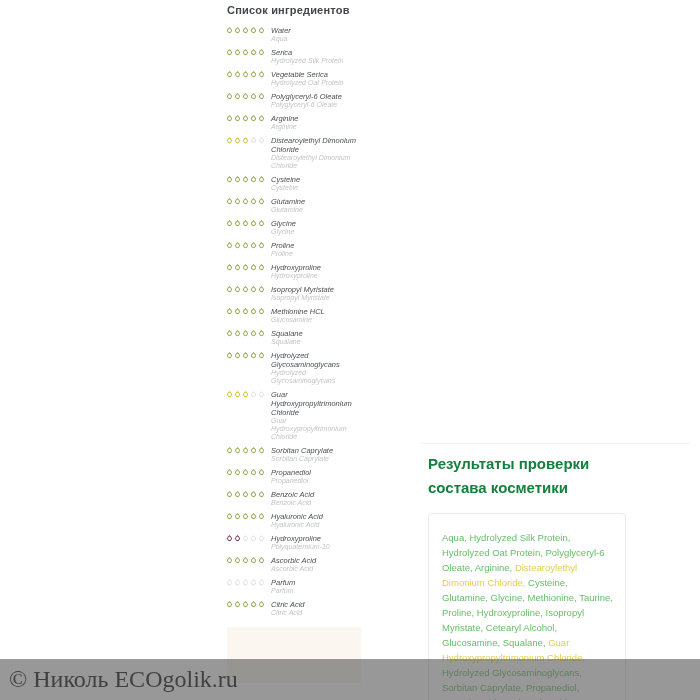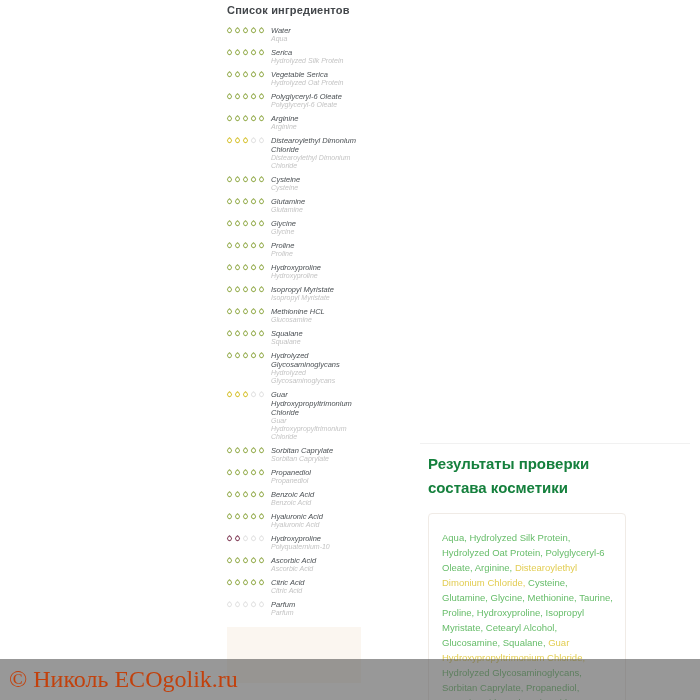--- a/index.html
+++ b/index.html
@@ -28,21 +28,21 @@
   .results-card { margin-top:13px; border:1px solid #f0ebe6; border-radius:4px;
                   padding:16px 12px 14px 13px; min-height:200px; }
   #results-text { font-size:9.5px; line-height:15px; }
   #results-text .c-green  { color:#67bd6a; }
   #results-text .c-yellow { color:#e2cd52; }
 
   
   .watermark { position:absolute; left:0; top:659px; width:700px; height:41px;
                background:rgba(88,88,88,.62); display:flex; align-items:center;
                padding-left:9px; z-index:10; }
-  .watermark span { color:#c2410c; font-family:"Liberation Serif", serif; font-size:24px; }
+  .watermark span { color:#404040; font-family:"Liberation Serif", serif; font-size:24px; }
 </style>
 </head>
 <body>
 
 <div class="canvas">
 
   <section class="ingredients">
     <h2>Список ингредиентов</h2>
     <div id="ingredient-list">
         <div class="ing-row">
@@ -326,42 +326,42 @@
             <i class="drop" style="border-color: rgb(156, 178, 90);"></i>
             <i class="drop" style="border-color: rgb(156, 178, 90);"></i>
           </span>
           <span class="ing-text">
             <div class="ing-name">Ascorbic Acid</div>
             <div class="ing-sub">Ascorbic Acid</div>
           </span>
         </div>
         <div class="ing-row">
           <span class="drops">
+            <i class="drop" style="border-color: rgb(228, 228, 228);"></i>
+            <i class="drop" style="border-color: rgb(228, 228, 228);"></i>
+            <i class="drop" style="border-color: rgb(228, 228, 228);"></i>
+            <i class="drop" style="border-color: rgb(228, 228, 228);"></i>
+            <i class="drop" style="border-color: rgb(228, 228, 228);"></i>
+          </span>
+          <span class="ing-text">
+            <div class="ing-name">Parfum</div>
+            <div class="ing-sub">Parfum</div>
+          </span>
+        </div>
+        <div class="ing-row">
+          <span class="drops">
             <i class="drop" style="border-color: rgb(156, 178, 90);"></i>
             <i class="drop" style="border-color: rgb(156, 178, 90);"></i>
             <i class="drop" style="border-color: rgb(156, 178, 90);"></i>
             <i class="drop" style="border-color: rgb(156, 178, 90);"></i>
             <i class="drop" style="border-color: rgb(156, 178, 90);"></i>
           </span>
           <span class="ing-text">
             <div class="ing-name">Citric Acid</div>
             <div class="ing-sub">Citric Acid</div>
-          </span>
-        </div>
-        <div class="ing-row">
-          <span class="drops">
-            <i class="drop" style="border-color: rgb(228, 228, 228);"></i>
-            <i class="drop" style="border-color: rgb(228, 228, 228);"></i>
-            <i class="drop" style="border-color: rgb(228, 228, 228);"></i>
-            <i class="drop" style="border-color: rgb(228, 228, 228);"></i>
-            <i class="drop" style="border-color: rgb(228, 228, 228);"></i>
-          </span>
-          <span class="ing-text">
-            <div class="ing-name">Parfum</div>
-            <div class="ing-sub">Parfum</div>
           </span>
         </div>
       </div>
 
     <div class="verdict">
       
       
       
     </div>
   </section>

